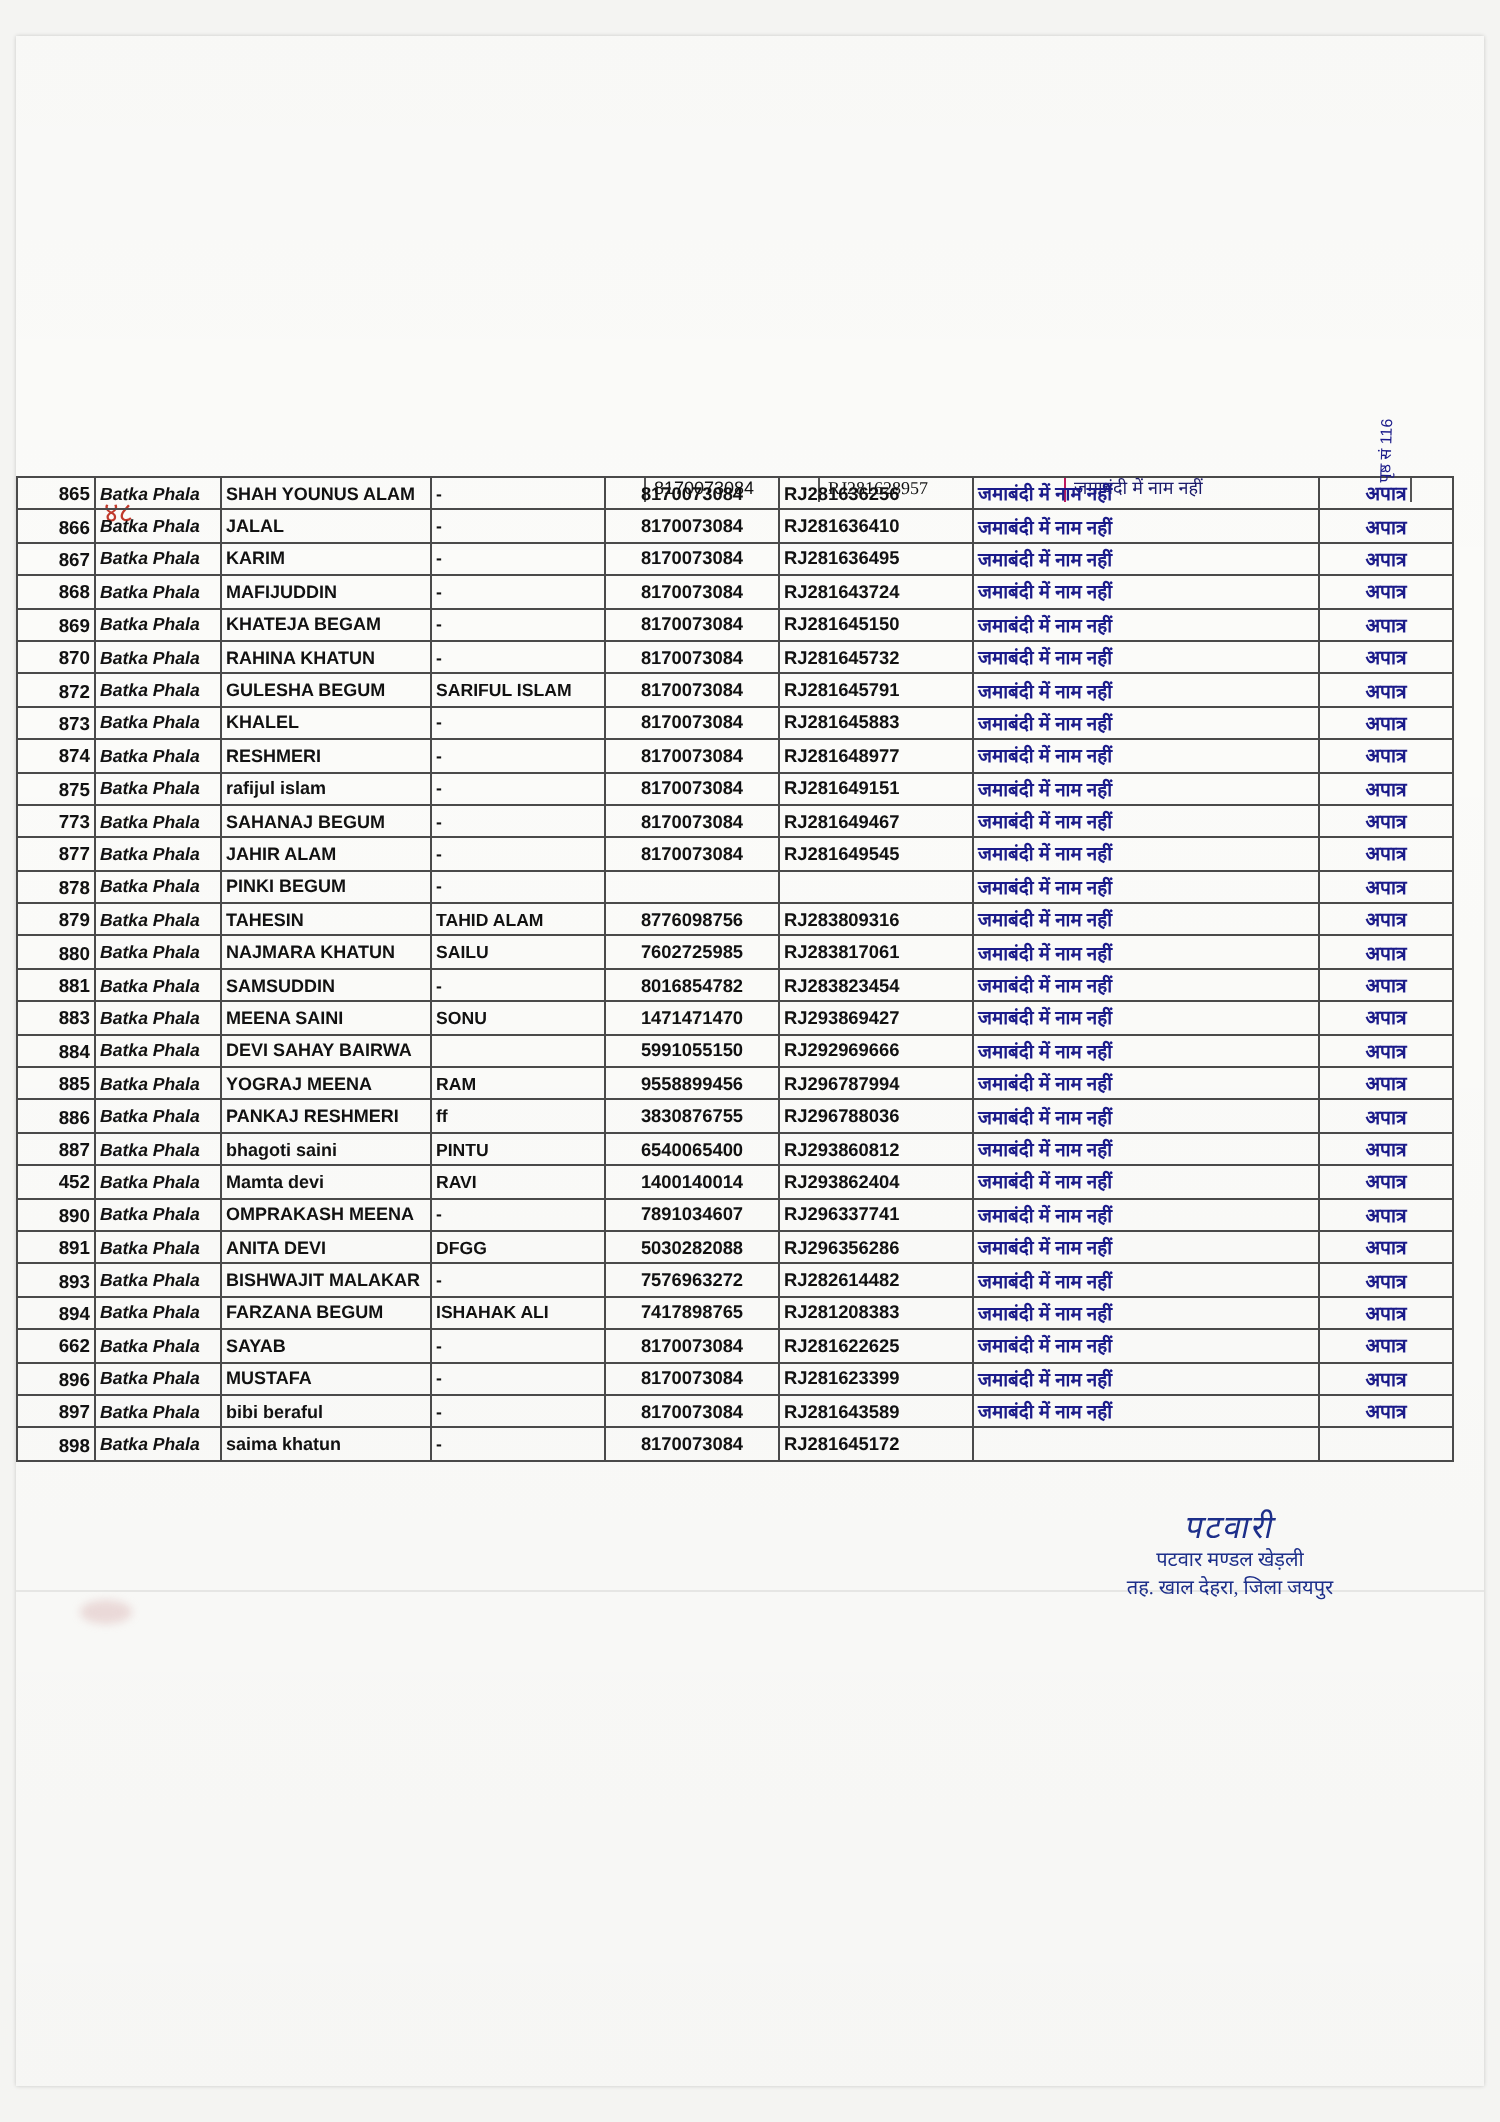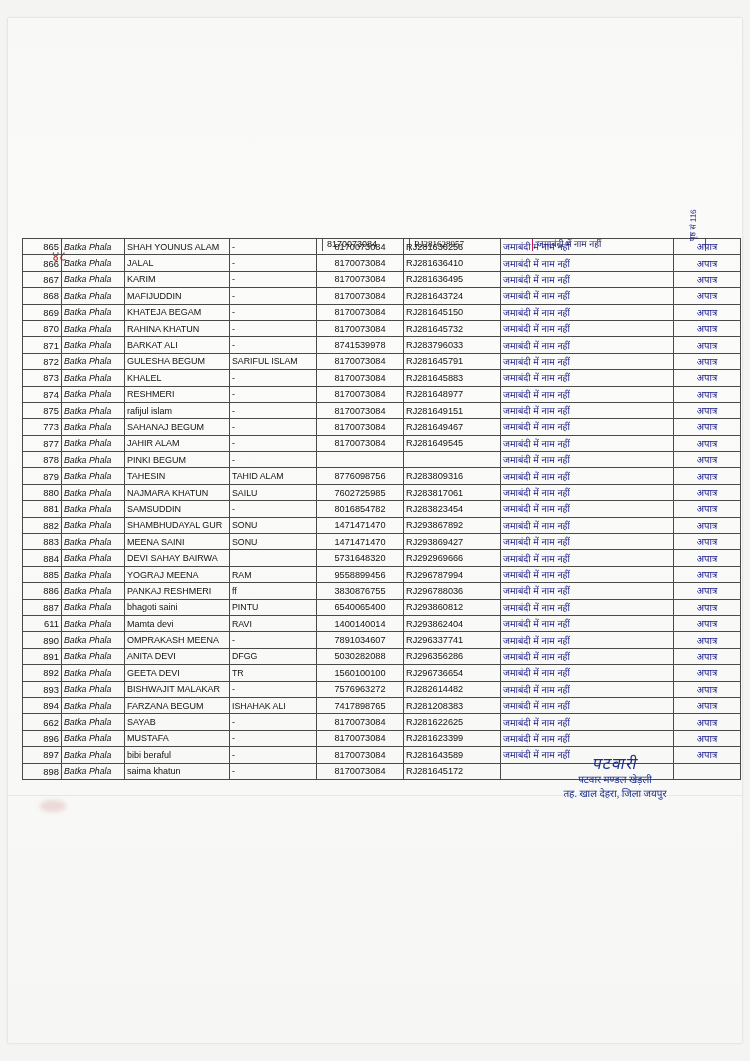--- a/index.html
+++ b/index.html
@@ -32,23 +32,24 @@
   }
   
   .scan-tint {
     position: absolute;
     left: 0; top: 0; right: 0; bottom: 0;
     background: linear-gradient(180deg, rgba(0,0,0,0.012), rgba(0,0,0,0.0) 30%, rgba(0,0,0,0.02));
     pointer-events: none;
   }
   .doc {
     position: absolute;
-    left: 22px;
+    left: 8px;
     top: 238px;
     width: 700px;
+    font-weight: bold;
   }
   
   .top-cut {
     position: absolute;
     left: 322px;
     top: 238px;
     width: 400px;
     height: 18px;
     overflow: hidden;
   }
@@ -233,30 +234,20 @@
             <td class="sr">870</td>
             <td class="vill">Batka Phala</td>
             <td class="name">RAHINA KHATUN</td>
             <td class="rel">-</td>
             <td class="mob">8170073084</td>
             <td class="acc">RJ281645732</td>
             <td class="remark">जमाबंदी में नाम नहीं</td>
             <td class="status">अपात्र</td>
           </tr>
           <tr>
-            <td class="sr">871</td>
-            <td class="vill">Batka Phala</td>
-            <td class="name">BARKAT ALI</td>
-            <td class="rel">-</td>
-            <td class="mob">8741539978</td>
-            <td class="acc">RJ283796033</td>
-            <td class="remark">जमाबंदी में नाम नहीं</td>
-            <td class="status">अपात्र</td>
-          </tr>
-          <tr>
             <td class="sr">872</td>
             <td class="vill">Batka Phala</td>
             <td class="name">GULESHA BEGUM</td>
             <td class="rel">SARIFUL ISLAM</td>
             <td class="mob">8170073084</td>
             <td class="acc">RJ281645791</td>
             <td class="remark">जमाबंदी में नाम नहीं</td>
             <td class="status">अपात्र</td>
           </tr>
           <tr>
@@ -343,45 +334,35 @@
             <td class="sr">881</td>
             <td class="vill">Batka Phala</td>
             <td class="name">SAMSUDDIN</td>
             <td class="rel">-</td>
             <td class="mob">8016854782</td>
             <td class="acc">RJ283823454</td>
             <td class="remark">जमाबंदी में नाम नहीं</td>
             <td class="status">अपात्र</td>
           </tr>
           <tr>
-            <td class="sr">882</td>
-            <td class="vill">Batka Phala</td>
-            <td class="name">SHAMBHUDAYAL GUR</td>
-            <td class="rel">SONU</td>
-            <td class="mob">1471471470</td>
-            <td class="acc">RJ293867892</td>
-            <td class="remark">जमाबंदी में नाम नहीं</td>
-            <td class="status">अपात्र</td>
-          </tr>
-          <tr>
             <td class="sr">883</td>
             <td class="vill">Batka Phala</td>
             <td class="name">MEENA SAINI</td>
             <td class="rel">SONU</td>
             <td class="mob">1471471470</td>
             <td class="acc">RJ293869427</td>
             <td class="remark">जमाबंदी में नाम नहीं</td>
             <td class="status">अपात्र</td>
           </tr>
           <tr>
             <td class="sr">884</td>
             <td class="vill">Batka Phala</td>
             <td class="name">DEVI SAHAY BAIRWA</td>
             <td class="rel"></td>
-            <td class="mob">5731648320</td>
+            <td class="mob">5991055150</td>
             <td class="acc">RJ292969666</td>
             <td class="remark">जमाबंदी में नाम नहीं</td>
             <td class="status">अपात्र</td>
           </tr>
           <tr>
             <td class="sr">885</td>
             <td class="vill">Batka Phala</td>
             <td class="name">YOGRAJ MEENA</td>
             <td class="rel">RAM</td>
             <td class="mob">9558899456</td>
@@ -403,21 +384,21 @@
             <td class="sr">887</td>
             <td class="vill">Batka Phala</td>
             <td class="name">bhagoti saini</td>
             <td class="rel">PINTU</td>
             <td class="mob">6540065400</td>
             <td class="acc">RJ293860812</td>
             <td class="remark">जमाबंदी में नाम नहीं</td>
             <td class="status">अपात्र</td>
           </tr>
           <tr>
-            <td class="sr">611</td>
+            <td class="sr">452</td>
             <td class="vill">Batka Phala</td>
             <td class="name">Mamta devi</td>
             <td class="rel">RAVI</td>
             <td class="mob">1400140014</td>
             <td class="acc">RJ293862404</td>
             <td class="remark">जमाबंदी में नाम नहीं</td>
             <td class="status">अपात्र</td>
           </tr>
           <tr>
             <td class="sr">890</td>
@@ -429,30 +410,20 @@
             <td class="remark">जमाबंदी में नाम नहीं</td>
             <td class="status">अपात्र</td>
           </tr>
           <tr>
             <td class="sr">891</td>
             <td class="vill">Batka Phala</td>
             <td class="name">ANITA DEVI</td>
             <td class="rel">DFGG</td>
             <td class="mob">5030282088</td>
             <td class="acc">RJ296356286</td>
-            <td class="remark">जमाबंदी में नाम नहीं</td>
-            <td class="status">अपात्र</td>
-          </tr>
-          <tr>
-            <td class="sr">892</td>
-            <td class="vill">Batka Phala</td>
-            <td class="name">GEETA DEVI</td>
-            <td class="rel">TR</td>
-            <td class="mob">1560100100</td>
-            <td class="acc">RJ296736654</td>
             <td class="remark">जमाबंदी में नाम नहीं</td>
             <td class="status">अपात्र</td>
           </tr>
           <tr>
             <td class="sr">893</td>
             <td class="vill">Batka Phala</td>
             <td class="name">BISHWAJIT MALAKAR</td>
             <td class="rel">-</td>
             <td class="mob">7576963272</td>
             <td class="acc">RJ282614482</td>

